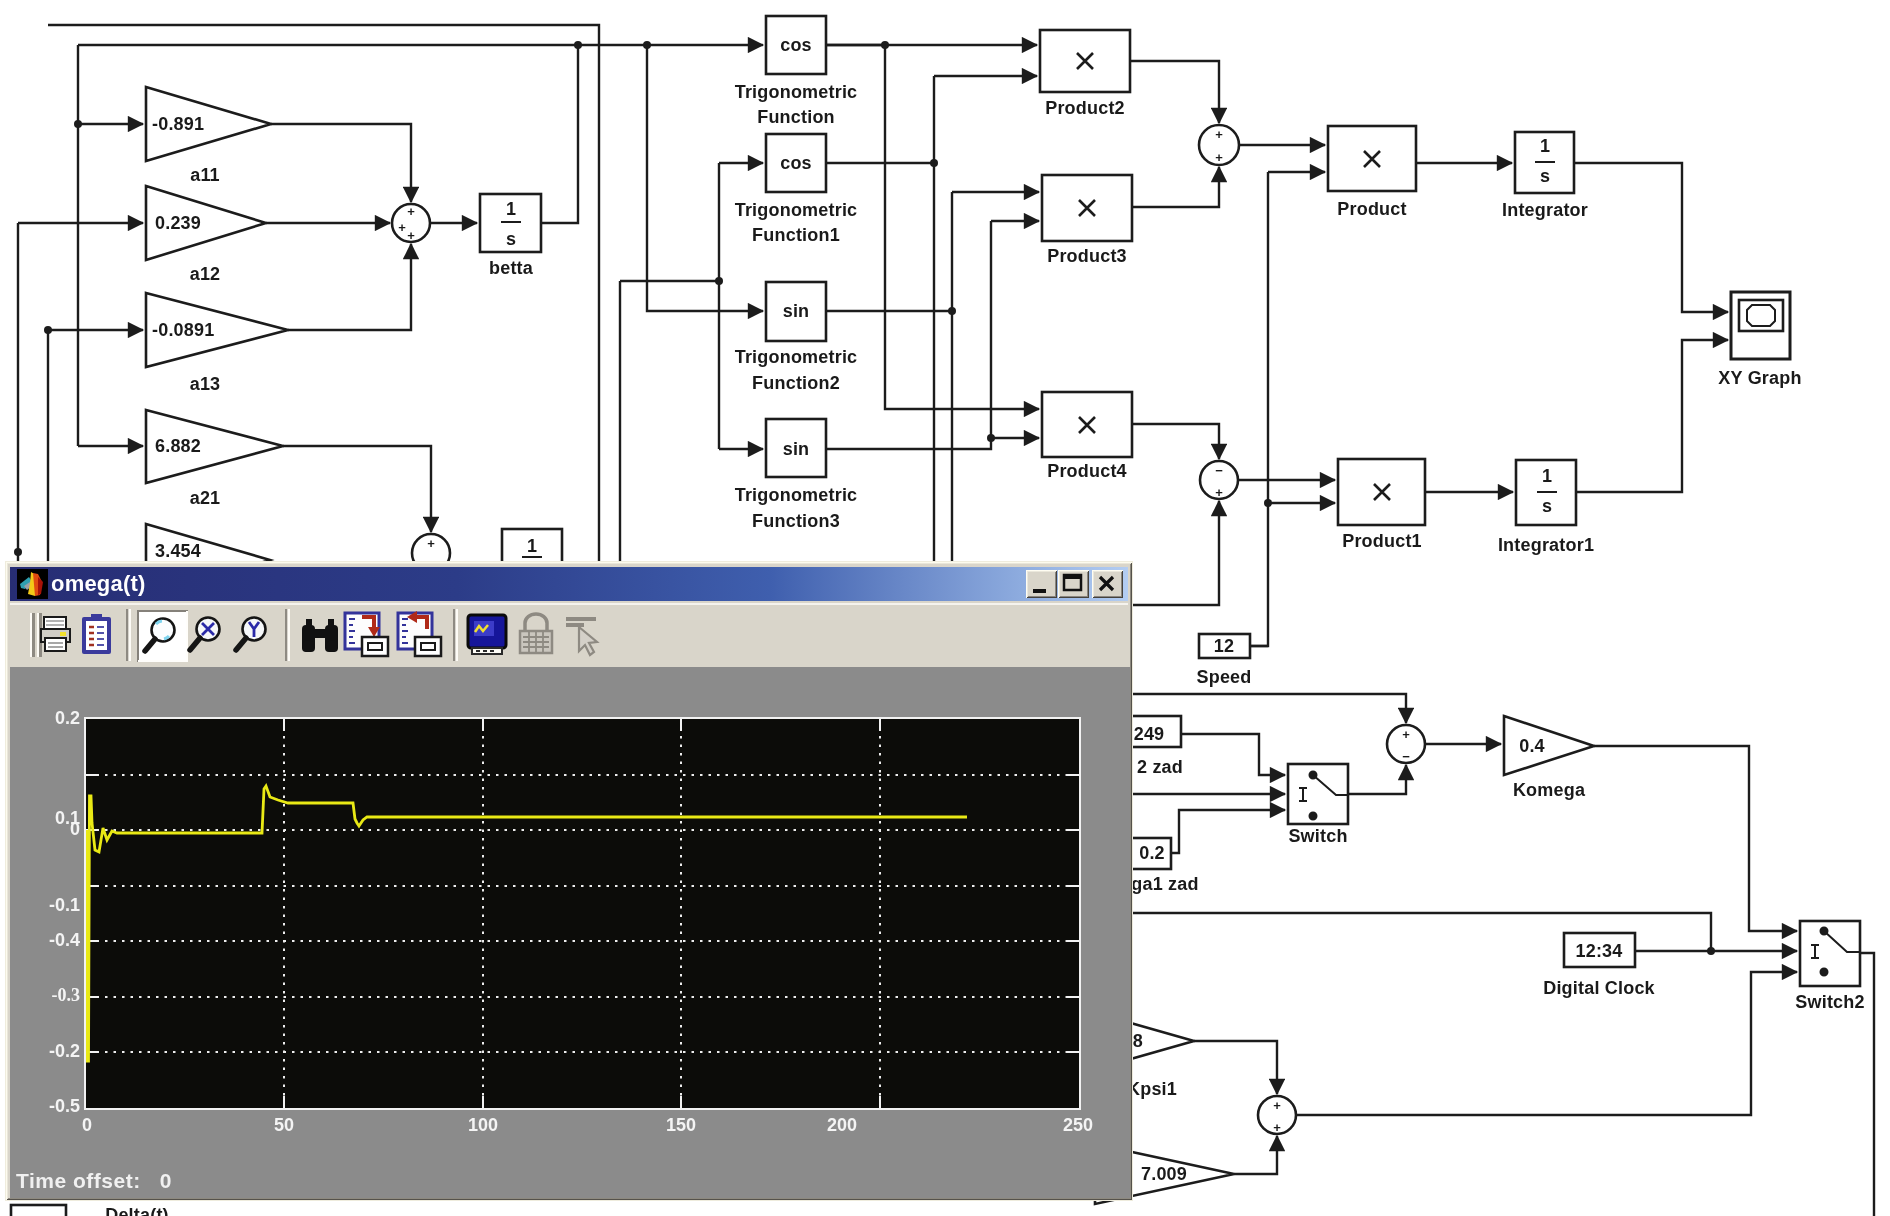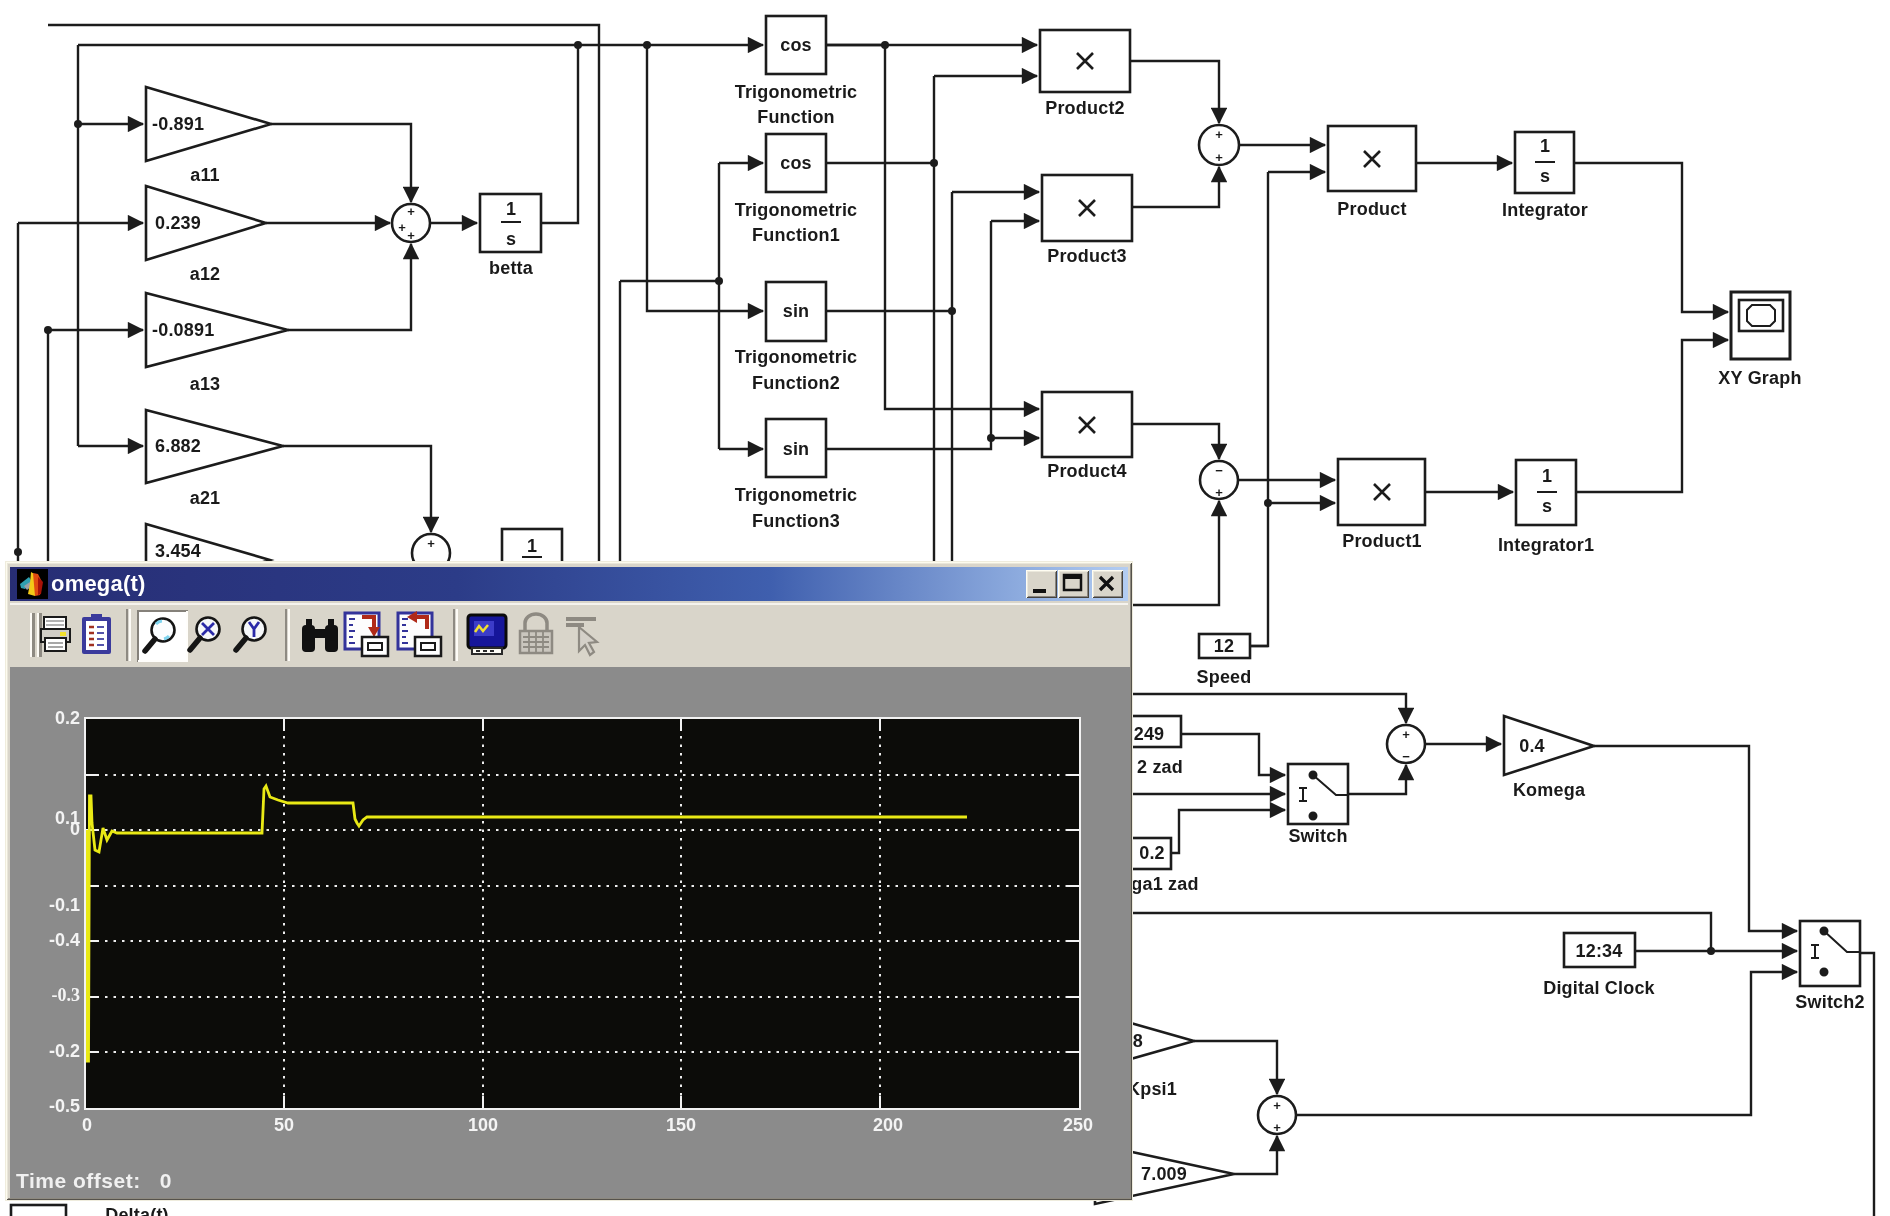--- a/index.html
+++ b/index.html
@@ -421,16 +421,16 @@
  <div class="ylab" style="top:257px;">0</div>
  <div class="ylab" style="top:312px;margin-top:21px;">-0.1</div>
  <div class="ylab" style="top:368px;">-0.4</div>
  <div class="ylab" style="top:423px;font-family:Liberation Serif, serif;">-0.3</div>
  <div class="ylab" style="top:479px;">-0.2</div>
  <div class="ylab" style="top:534px;">-0.5</div>
  <div class="xlab" style="left:41px;">0</div>
  <div class="xlab" style="left:238px;">50</div>
  <div class="xlab" style="left:437px;">100</div>
  <div class="xlab" style="left:635px;">150</div>
- <div class="xlab" style="left:842px;">200</div>
+ <div class="xlab" style="left:796px;">200</div>
  <div class="xlab" style="left:1032px;">250</div>
  <div id="timeoff">Time offset: &nbsp;&nbsp;0</div>
 </div>
 
 </body></html>

